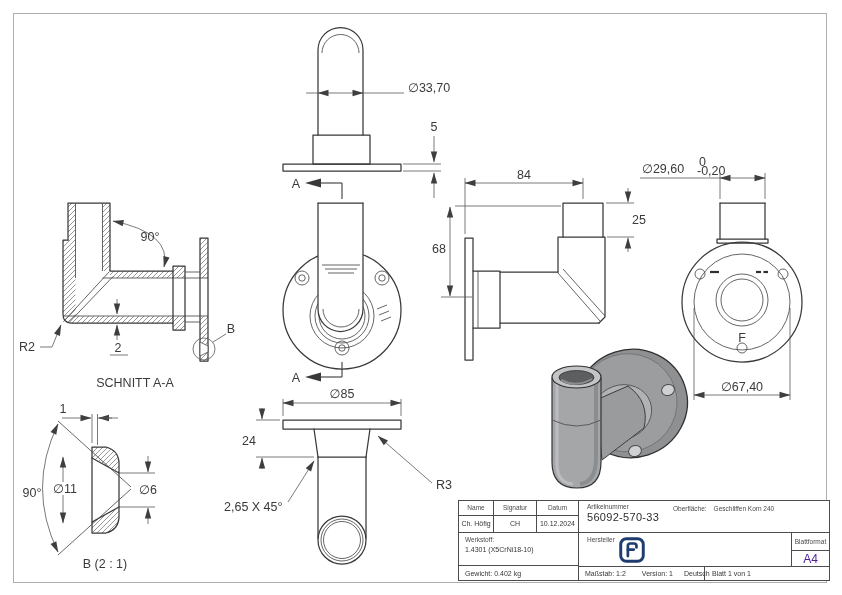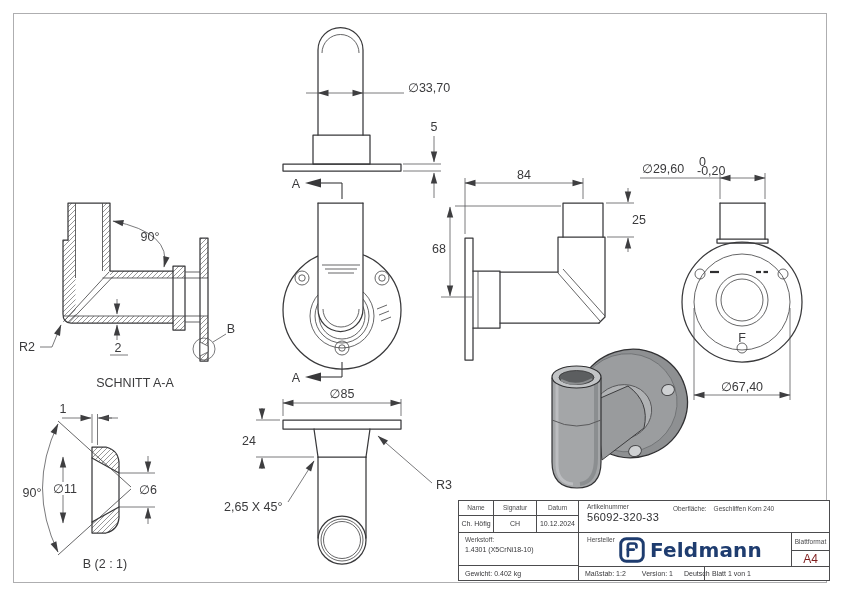--- a/index.html
+++ b/index.html
@@ -38,21 +38,21 @@
   .rr1{height:32px;border-bottom:1px solid #4c4c4e;position:relative;}
   .art{position:absolute;left:8px;top:2px;}
   .artval{font-size:11px;letter-spacing:.3px;margin-top:1px;color:#2e2e30;}
   .obf{position:absolute;left:94px;top:4px;display:flex;gap:7px;}
   .rr2{height:34px;border-bottom:1px solid #4c4c4e;position:relative;}
   .hers{position:absolute;left:8px;top:3px;}
   .logo{position:absolute;left:40px;top:4px;display:flex;align-items:center;gap:5px;}
   .logotxt{font-family:"DejaVu Sans",sans-serif;font-size:20px;font-weight:600;letter-spacing:.2px;}
   .bf{position:absolute;right:0;top:0;width:38px;height:100%;border-left:1px solid #4c4c4e;}
   .bf1{height:18px;border-bottom:1px solid #4c4c4e;display:flex;align-items:center;justify-content:center;}
-  .bf2{height:15px;display:flex;align-items:center;justify-content:center;font-size:12px;color:#7f1d1d;}
+  .bf2{height:15px;display:flex;align-items:center;justify-content:center;font-size:12px;color:#4c1d95;}
   .rr3{height:13px;position:relative;display:flex;align-items:center;padding-left:6px;}
   .ms{margin-right:16px}.vs{margin-right:11px}
   .blattcell{position:absolute;left:125px;top:0;bottom:0;border-left:1px solid #4c4c4e;
              display:flex;align-items:center;padding-left:7px;width:126px;}
 </style>
 </head>
 <body>
 
 <div class="sheet">
   <div class="frame"></div>
@@ -299,36 +299,35 @@
         <div class="val7">1.4301 (X5CrNi18-10)</div>
       </div>
       <div class="gew">
         <div class="val7">Gewicht: 0.402 kg</div>
       </div>
     </div>
     <div class="tb-r">
       <div class="rr1">
         <div class="art">
           <div class="lbl">Artikelnummer</div>
-          <div class="artval">56092-320-33</div>
+          <div class="artval">56092-570-33</div>
         </div>
         <div class="obf">
           <span class="lbl">Oberfläche:</span>
           <span class="lbl">Geschliffen Korn 240</span>
         </div>
       </div>
       <div class="rr2">
         <div class="lbl hers">Hersteller</div>
         <div class="logo">
           <svg width="26" height="26" viewBox="0 0 24 24">
             <rect x="1.6" y="1.6" width="20.8" height="20.8" rx="5.2" fill="none" stroke="#1e3c6f" stroke-width="2.7"></rect>
             <path d="M8.2,17.6 V8.2 Q8.2,6 10.4,6 H13.9 Q16.1,6 16.1,8.2 V9.6" fill="none" stroke="#1e3c6f" stroke-width="2.5" stroke-linecap="round"></path>
             <path d="M8.2,11.6 H13.6" fill="none" stroke="#1e3c6f" stroke-width="2.5" stroke-linecap="round"></path>
           </svg>
-          <span class="logotxt" style="color:#1e3c6f">Feldmann</span>
         </div>
         <div class="bf">
           <div class="bf1 lbl">Blattformat</div>
           <div class="bf2">A4</div>
         </div>
       </div>
       <div class="rr3">
         <span class="val7 ms">Maßstab: 1:2</span>
         <span class="val7 vs">Version: 1</span>
         <span class="val7">Deutsch</span>

